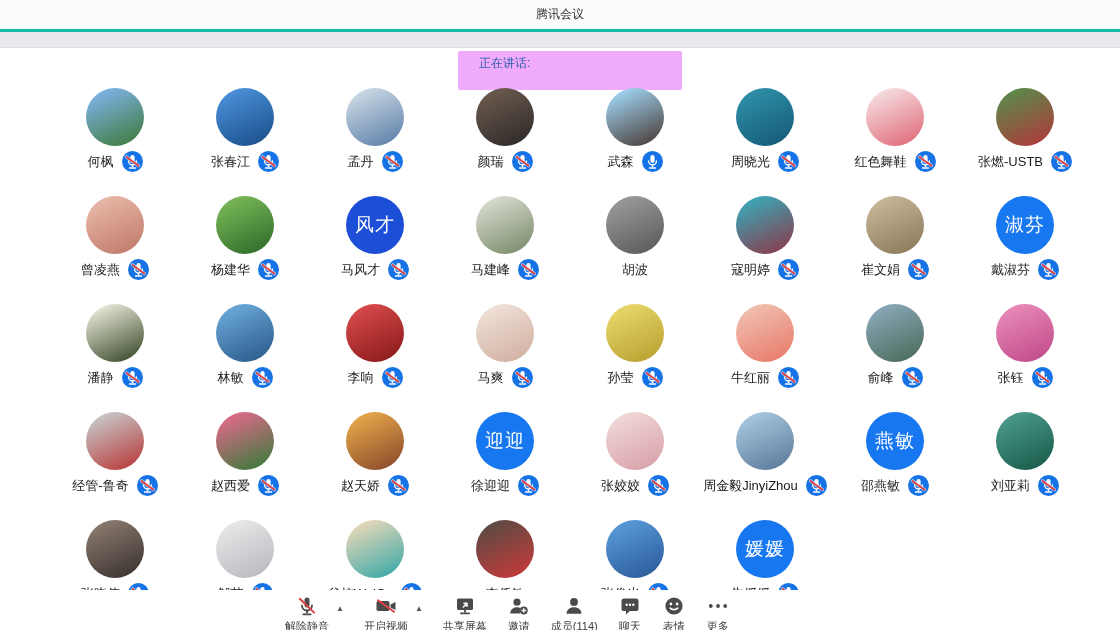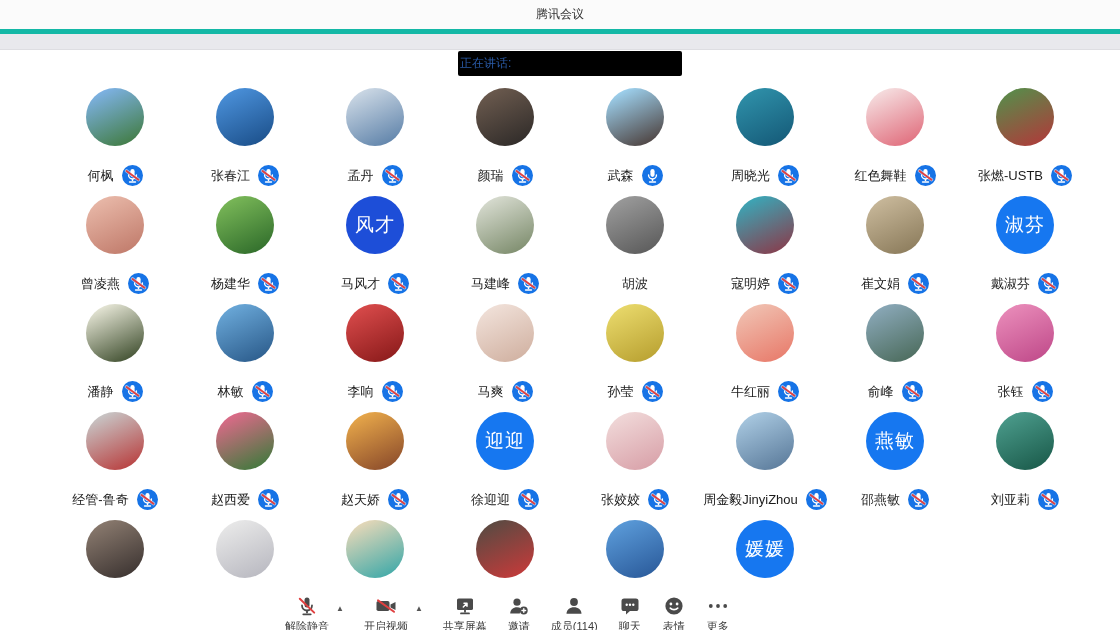--- a/index.html
+++ b/index.html
@@ -1,41 +1,41 @@
 <!DOCTYPE html>
 <html><head>
 <meta charset="utf-8">
 <style>
   html,body{margin:0;padding:0;}
   body{
     width:1120px;height:630px;overflow:hidden;background:#ffffff;
     font-family:"Liberation Sans","DejaVu Sans",sans-serif;position:relative;
   }
   .titlebar{
-    height:29px;background:#fbfbfb;border-bottom:5px solid #14b8a6;
+    height:29px;background:#fbfbfb;border-bottom:3px solid #14b8a6;
     display:flex;align-items:center;justify-content:center;
     font-size:12px;color:#333;
   }
   .subbar{height:15px;background:#e9e9ed;border-bottom:1px solid #dedee2;}
   .banner{
-    position:absolute;left:458px;top:51px;width:224px;height:25px;
-    background:#000000;border-radius:2px;box-sizing:border-box;
-    font-size:12px;color:#2a5ba8;line-height:25px;padding-left:2px;
+    position:absolute;left:458px;top:51px;width:224px;height:39px;
+    background:#f0abfc;border-radius:2px;box-sizing:border-box;
+    font-size:12px;color:#2a5ba8;line-height:25px;padding-left:21px;
   }
   .grid{
     position:absolute;left:50px;top:88px;width:1040px;
     display:grid;grid-template-columns:repeat(8,130px);grid-auto-rows:108px;
   }
   .cell{display:flex;flex-direction:column;align-items:center;}
   .avatar{
     width:58px;height:58px;border-radius:50%;flex:0 0 auto;
     display:flex;align-items:center;justify-content:center;
     color:#fff;font-size:19px;letter-spacing:1px;overflow:hidden;
   }
-  .name-row{margin-top:19px;height:21px;display:flex;align-items:center;gap:8px;max-width:140px;justify-content:center;}
+  .name-row{margin-top:5px;height:21px;display:flex;align-items:center;gap:8px;max-width:140px;justify-content:center;}
   .pname{font-size:13px;color:#1a1a1a;white-space:nowrap;}
   .mic{width:21px;height:21px;border-radius:50%;background:#1673e6;display:inline-flex;flex:0 0 auto;}
   .mic svg{width:100%;height:100%;}
   .toolbar{
     position:absolute;left:0;right:0;bottom:0;height:40px;background:#ffffff;
     display:flex;align-items:flex-start;padding-left:285px;box-sizing:border-box;
   }
   .tb-wrap{display:flex;align-items:center;margin-right:20px;}
   .tb-item{
     display:flex;flex-direction:column;align-items:center;

